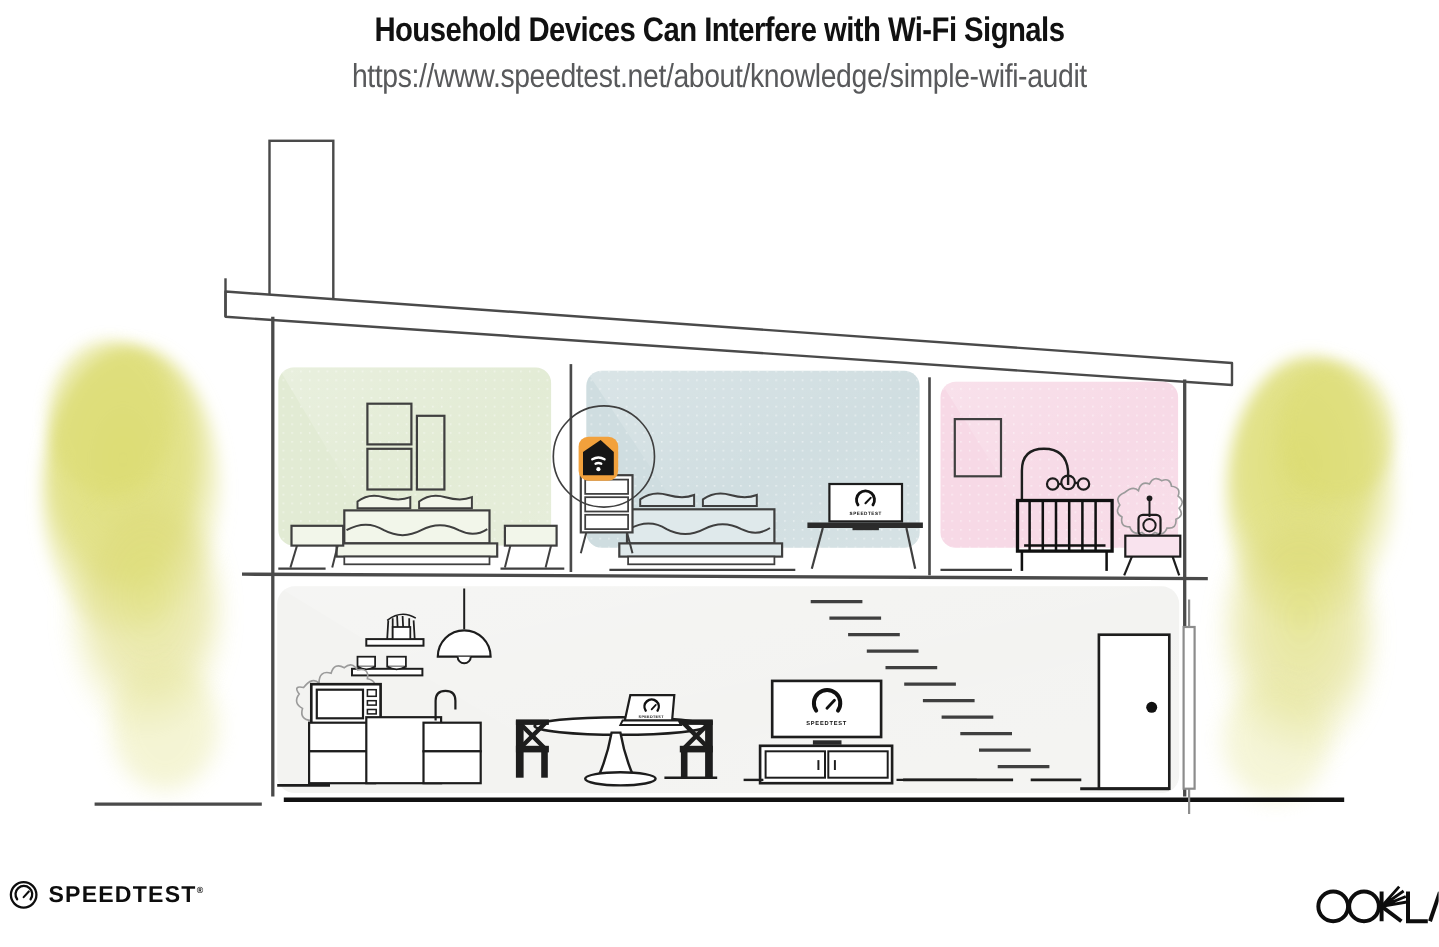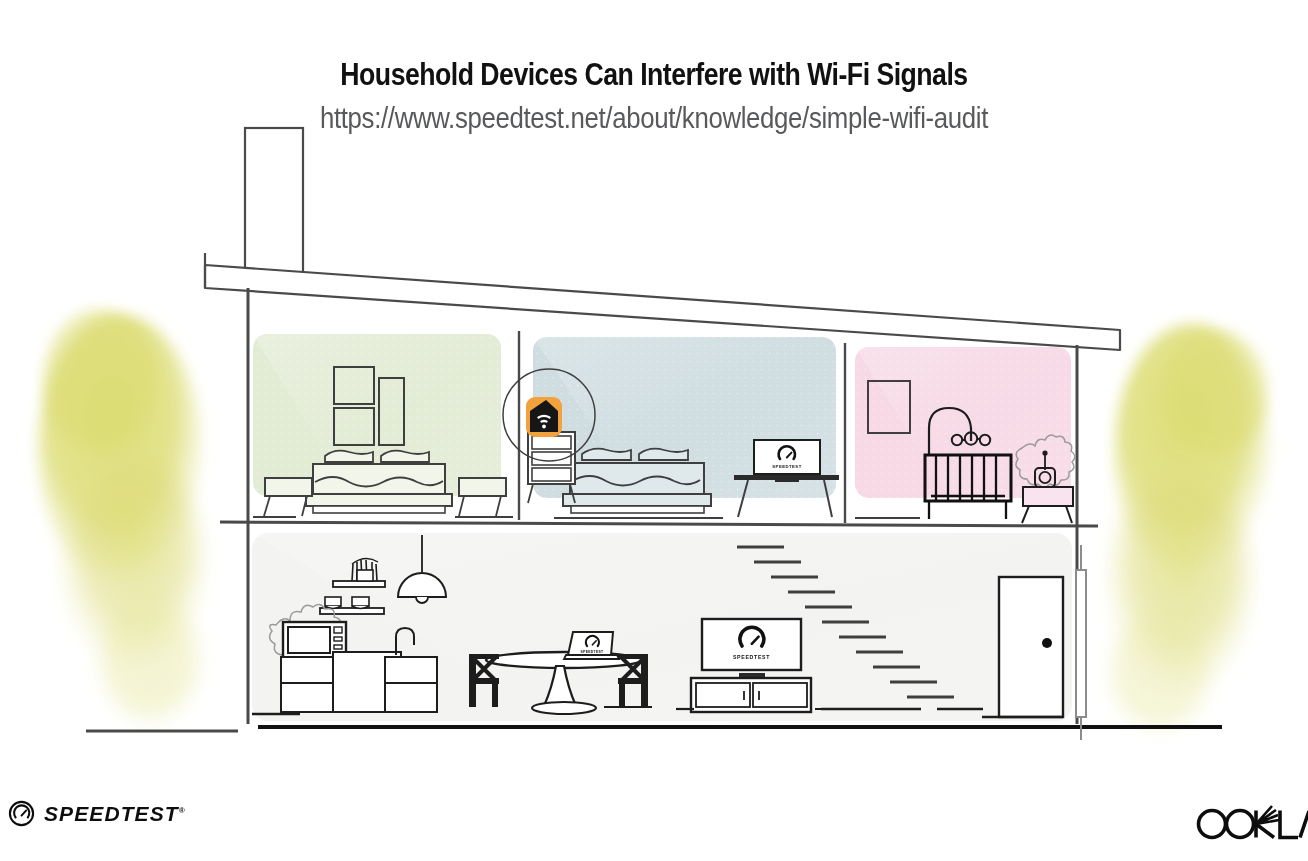--- a/index.html
+++ b/index.html
@@ -6,21 +6,21 @@
   body{
     width:1308px;height:861px;
     background:#ffffff;
     font-family:"Liberation Sans", sans-serif;
     overflow:hidden;
     position:relative;
   }
   #stage{position:absolute;left:0;top:0;width:1308px;height:861px;}
 
   
-  .header{position:absolute;left:0;top:0;width:1308px;text-align:center;margin-top:48px;}
+  .header{position:absolute;left:0;top:0;width:1308px;text-align:center;}
   .title{
     font-family:"Liberation Sans", sans-serif;
     font-weight:bold;
     font-size:31px;
     letter-spacing:-0.6px;
     color:#111111;
     margin-top:9px;
     transform:scaleX(0.86);
     white-space:nowrap;
   }
@@ -37,21 +37,21 @@
 
   
   #scene{position:absolute;left:0;top:0;width:1308px;height:861px;}
 
   
   .footer-left{position:absolute;left:8px;top:800px;display:flex;align-items:center;}
   .footer-right{position:absolute;left:1190px;top:797px;}
   .st-word{
     font-family:"Liberation Sans", sans-serif;
     font-weight:bold;font-size:21px;letter-spacing:1.1px;color:#0d0d0d;
-    margin-left:9px;position:relative;font-style:italic;
+    margin-left:9px;position:relative;
   }
   .st-reg{font-size:8px;vertical-align:super;letter-spacing:0;}
 </style>
 </head>
 <body>
 
 <div id="stage">
 
   <div class="header">
     <div class="title">Household Devices Can Interfere with Wi-Fi Signals</div>

